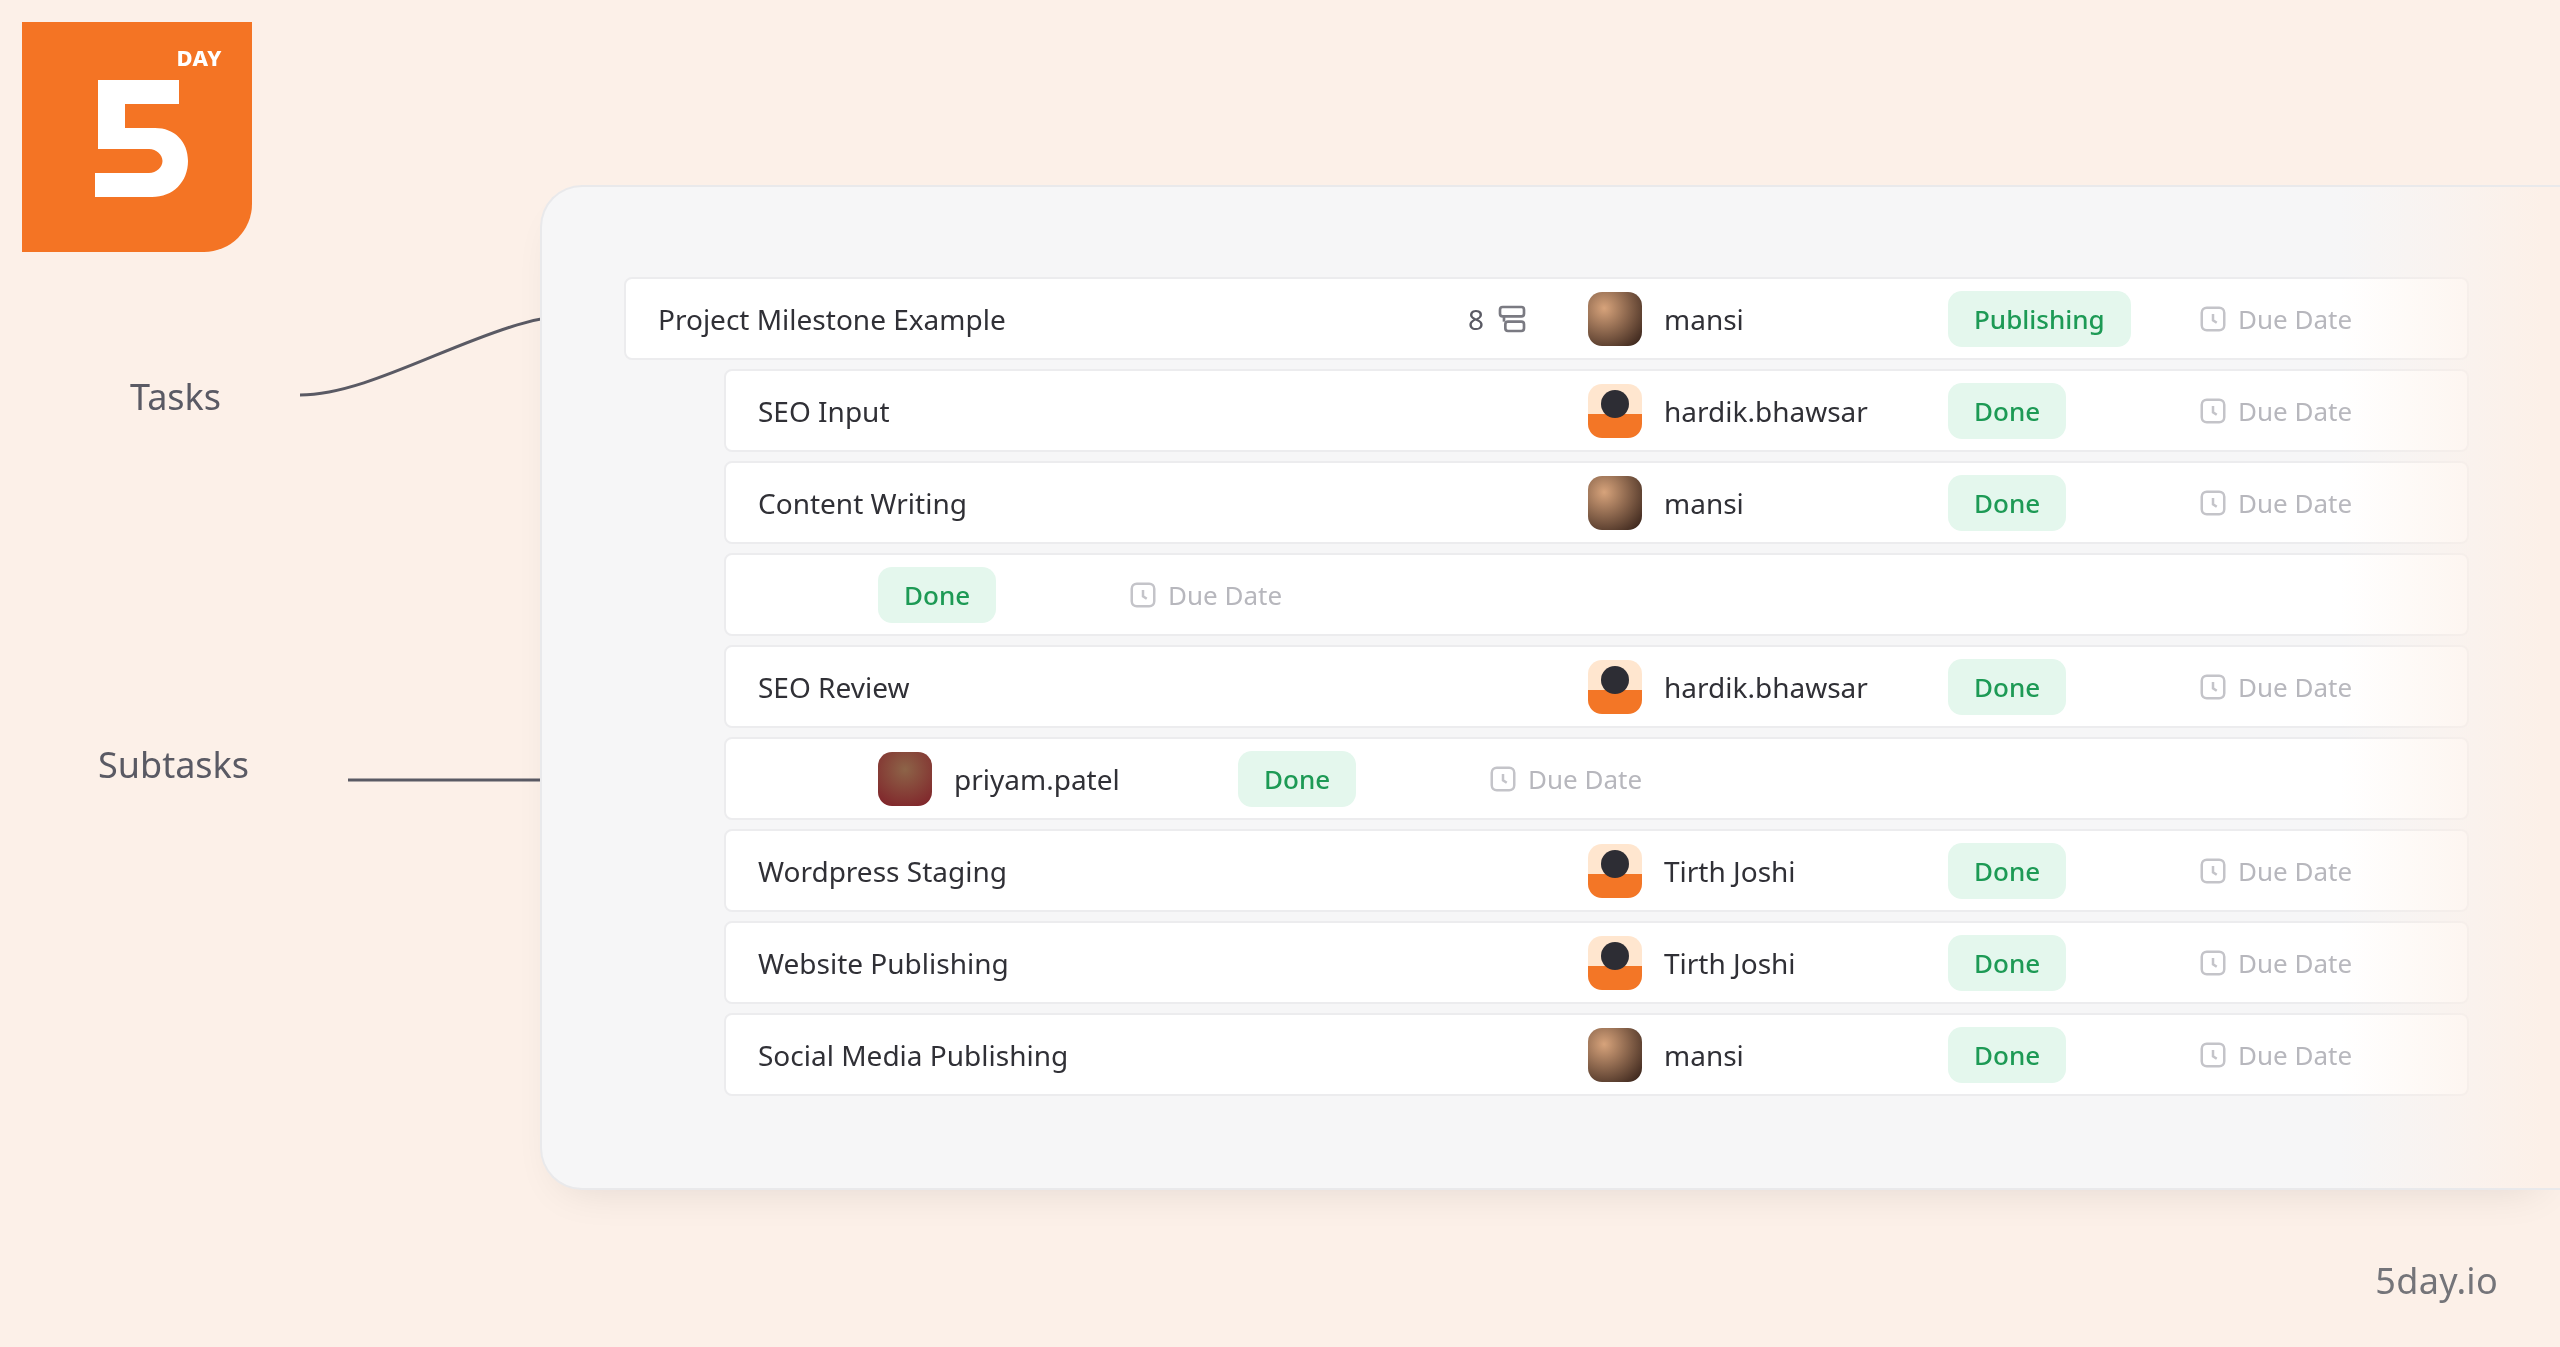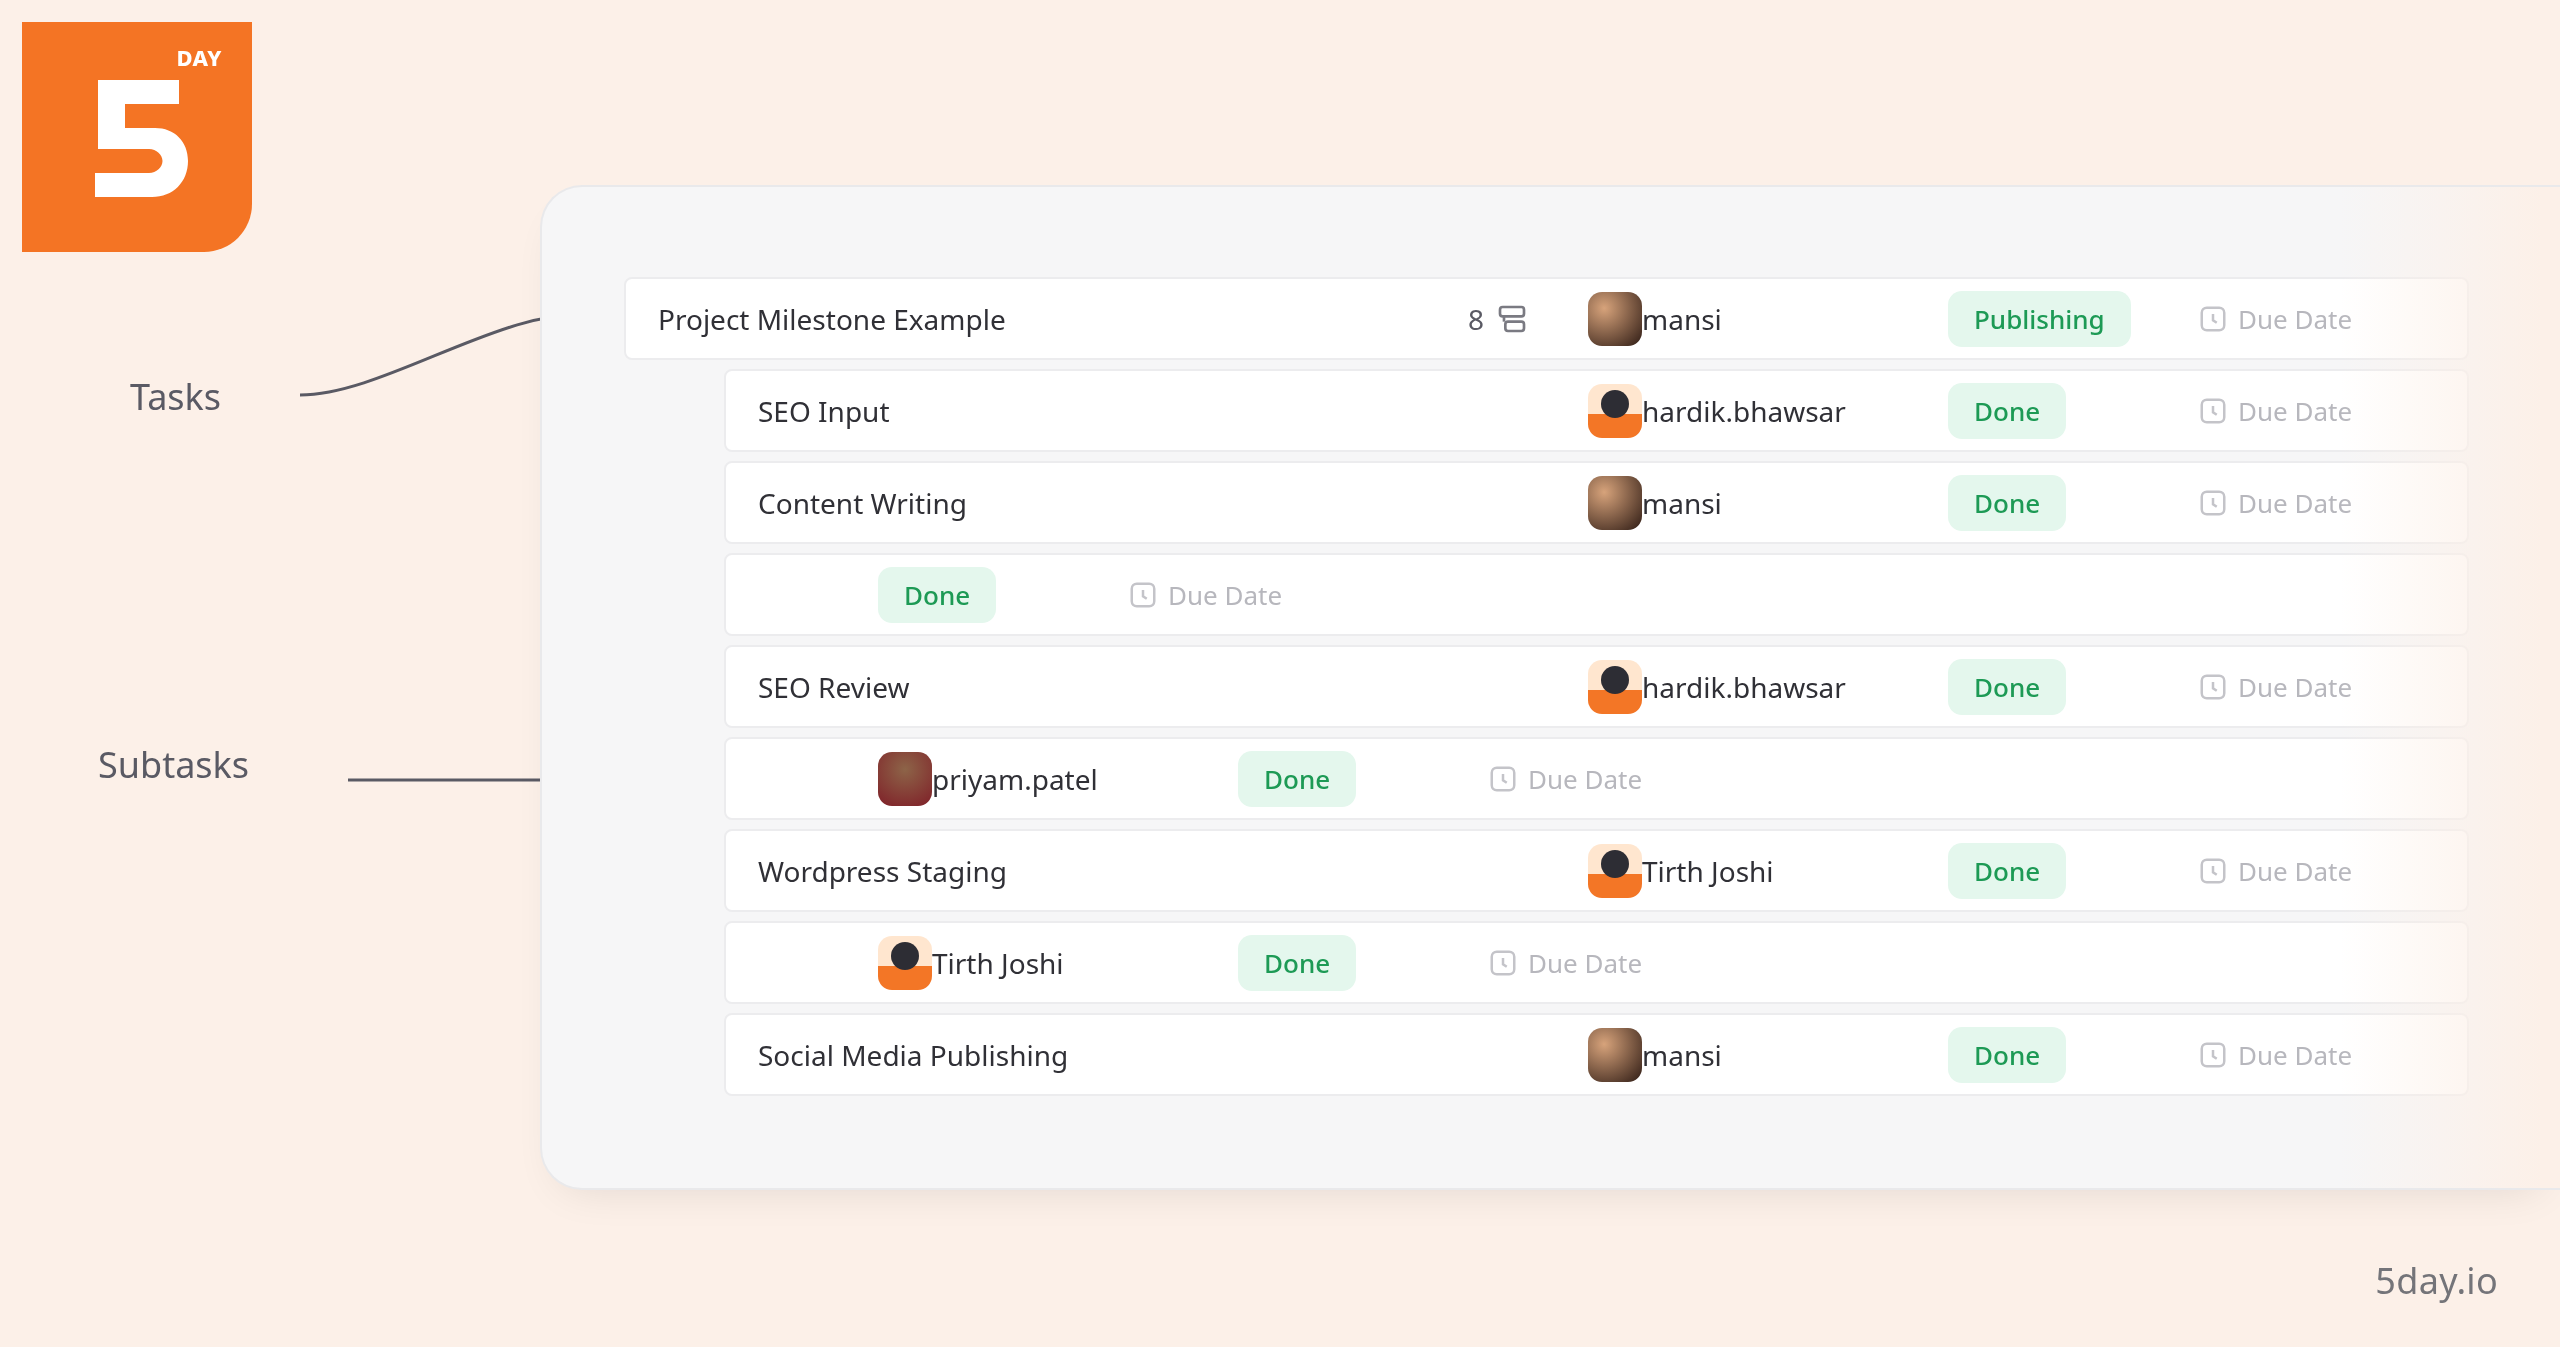--- a/index.html
+++ b/index.html
@@ -56,21 +56,21 @@
     position:relative;
   }
   .task-row{width:1845px;margin-bottom:9px;padding-left:32px;}
   .sub-row{width:1745px;margin:0 0 9px 100px;padding-left:32px;}
   .task-name{flex:0 0 810px;}
   .sub-name{flex:0 0 710px;}
   .count{
     display:flex;align-items:center;gap:12px;width:120px;color:var(--muted);font-size:28px;
   }
   .count svg{width:32px;height:32px;}
-  .assignee{display:flex;align-items:center;width:360px;}
+  .assignee{display:flex;align-items:center;gap:22px;width:360px;}
   .avatar{width:54px;height:54px;border-radius:14px;flex:none;}
   .badge{
     display:inline-flex;align-items:center;justify-content:center;
     padding:10px 26px;border-radius:14px;font-size:26px;font-weight:500;
     background:var(--badge-green-bg);color:var(--badge-green-fg);min-width:106px;
   }
   .badge-cell{width:250px;display:flex;align-items:center;}
   .due{display:flex;align-items:center;gap:10px;color:var(--muted2);font-size:26px;white-space:nowrap;}
   .due svg{width:30px;height:30px;}
   
@@ -233,20 +233,21 @@
         </div>
         <div class="due">
           <svg viewBox="0 0 24 24" fill="none" stroke="#c4c4c9" stroke-width="2">
             <rect x="3" y="3" width="18" height="18" rx="4"></rect>
             <path d="M12 8v5l3 2"></path>
           </svg>
           <span>Due Date</span>
         </div>
       </div>
       <div class="row sub-row">
+        <div class="sub-name">Website Publishing</div>
         <div class="count" style="width:120px"></div>
         <div class="assignee">
           <div class="avatar av-tirth"></div>
           <span>Tirth Joshi</span>
         </div>
         <div class="badge-cell">
           <span class="badge">Done</span>
         </div>
         <div class="due">
           <svg viewBox="0 0 24 24" fill="none" stroke="#c4c4c9" stroke-width="2">

